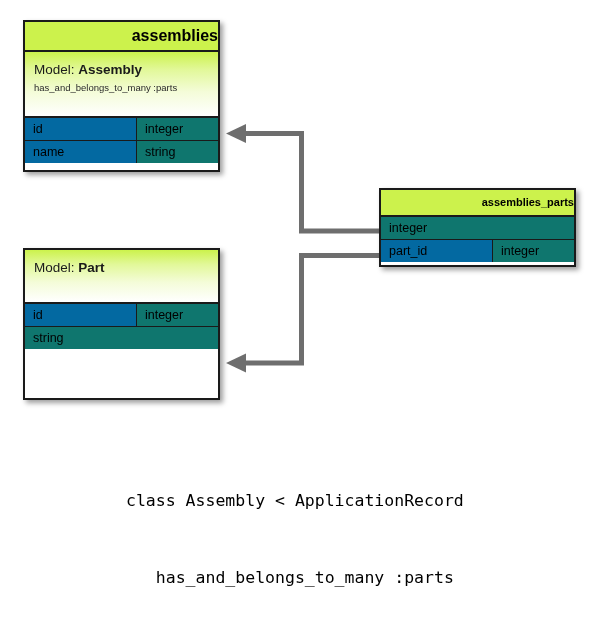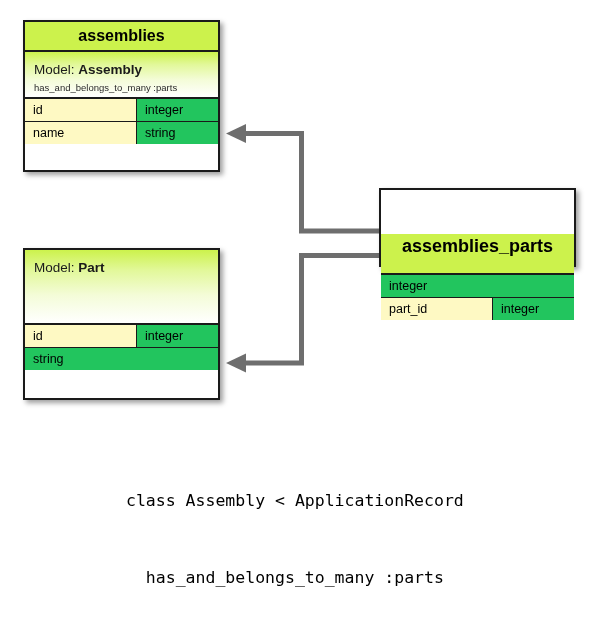--- a/index.html
+++ b/index.html
@@ -36,21 +36,21 @@
     position: absolute;
     border: 2px solid #1a1a1a;
     box-sizing: border-box;
     background: #ffffff;
     box-shadow: 3px 3px 5px rgba(0,0,0,0.38);
   }
 
   .entity-header {
     background: #ccf24c;
     border-bottom: 2px solid #1a1a1a;
-    text-align: center;
+    text-align: right;
     font-weight: bold;
     color: #000;
     box-sizing: border-box;
   }
 
   .entity-body {
     background: linear-gradient(to bottom, #ccf24c 0%, #e2f89a 28%, #f4fcd8 62%, #ffffff 100%);
     box-sizing: border-box;
     padding: 10px 9px 8px 9px;
     border-bottom: 2px solid #1a1a1a;
@@ -74,62 +74,62 @@
     border-bottom: 1px solid #1a1a1a;
     box-sizing: border-box;
   }
   .field-row:last-child { border-bottom: none; justify-content: flex-end; }
   .field-name {
     flex: 0 0 58%;
     border-right: 1px solid #1a1a1a;
     padding: 4px 16px 4px 8px;
     font-size: 12.5px;
     box-sizing: border-box;
-    background: #fef9c3;
+    background: #0369a1;
     white-space: nowrap;
   }
   .field-type {
     flex: 1 1 auto;
     padding: 4px 0 4px 8px;
     font-size: 12.5px;
     box-sizing: border-box;
-    background: #22c55e;
+    background: #0f766e;
     white-space: nowrap;
   }
 
   
   #entity-assemblies {
     left: 23px; top: 20px; width: 197px; height: 152px;
   }
   #entity-assemblies .entity-header { height: 30px; line-height: 27px; font-size: 16px; }
-  #entity-assemblies .entity-body   { height: 47px; }
+  #entity-assemblies .entity-body   { height: 66px; }
 
   #entity-parts {
     left: 23px; top: 248px; width: 197px; height: 152px;
   }
   #entity-parts .entity-header { height: 30px; line-height: 27px; font-size: 16px; }
-  #entity-parts .entity-body   { height: 75px; }
+  #entity-parts .entity-body   { height: 54px; }
 
   #entity-join {
     left: 379px; top: 188px; width: 197px; height: 79px;
   }
-  #entity-join .entity-header { height: 41px; line-height: 24px; font-size: 18px; margin-top: 44px; }
+  #entity-join .entity-header { height: 27px; line-height: 24px; font-size: 11px; }
 
   
   #code-block {
     position: absolute;
     left: 126px;
     top: 437px;
     font-family: "DejaVu Sans Mono", "Liberation Mono", monospace;
     font-size: 16.5px;
     line-height: 25.5px;
     color: #000;
     white-space: pre;
   }
-  .code-line { white-space: pre; }
+  .code-line { white-space: pre; text-align: center; }
 </style>
 </head>
 <body>
 
 <div id="diagram">
 
   <svg id="connectors" viewBox="0 0 616 420" width="616" height="420" xmlns="http://www.w3.org/2000/svg">
 
     <g>
       <path d="M 379 231 L 301.5 231 L 301.5 133.5 L 243 133.5" fill="none" stroke="#6e6e6e" stroke-width="5" stroke-linecap="butt" stroke-linejoin="miter"></path>

